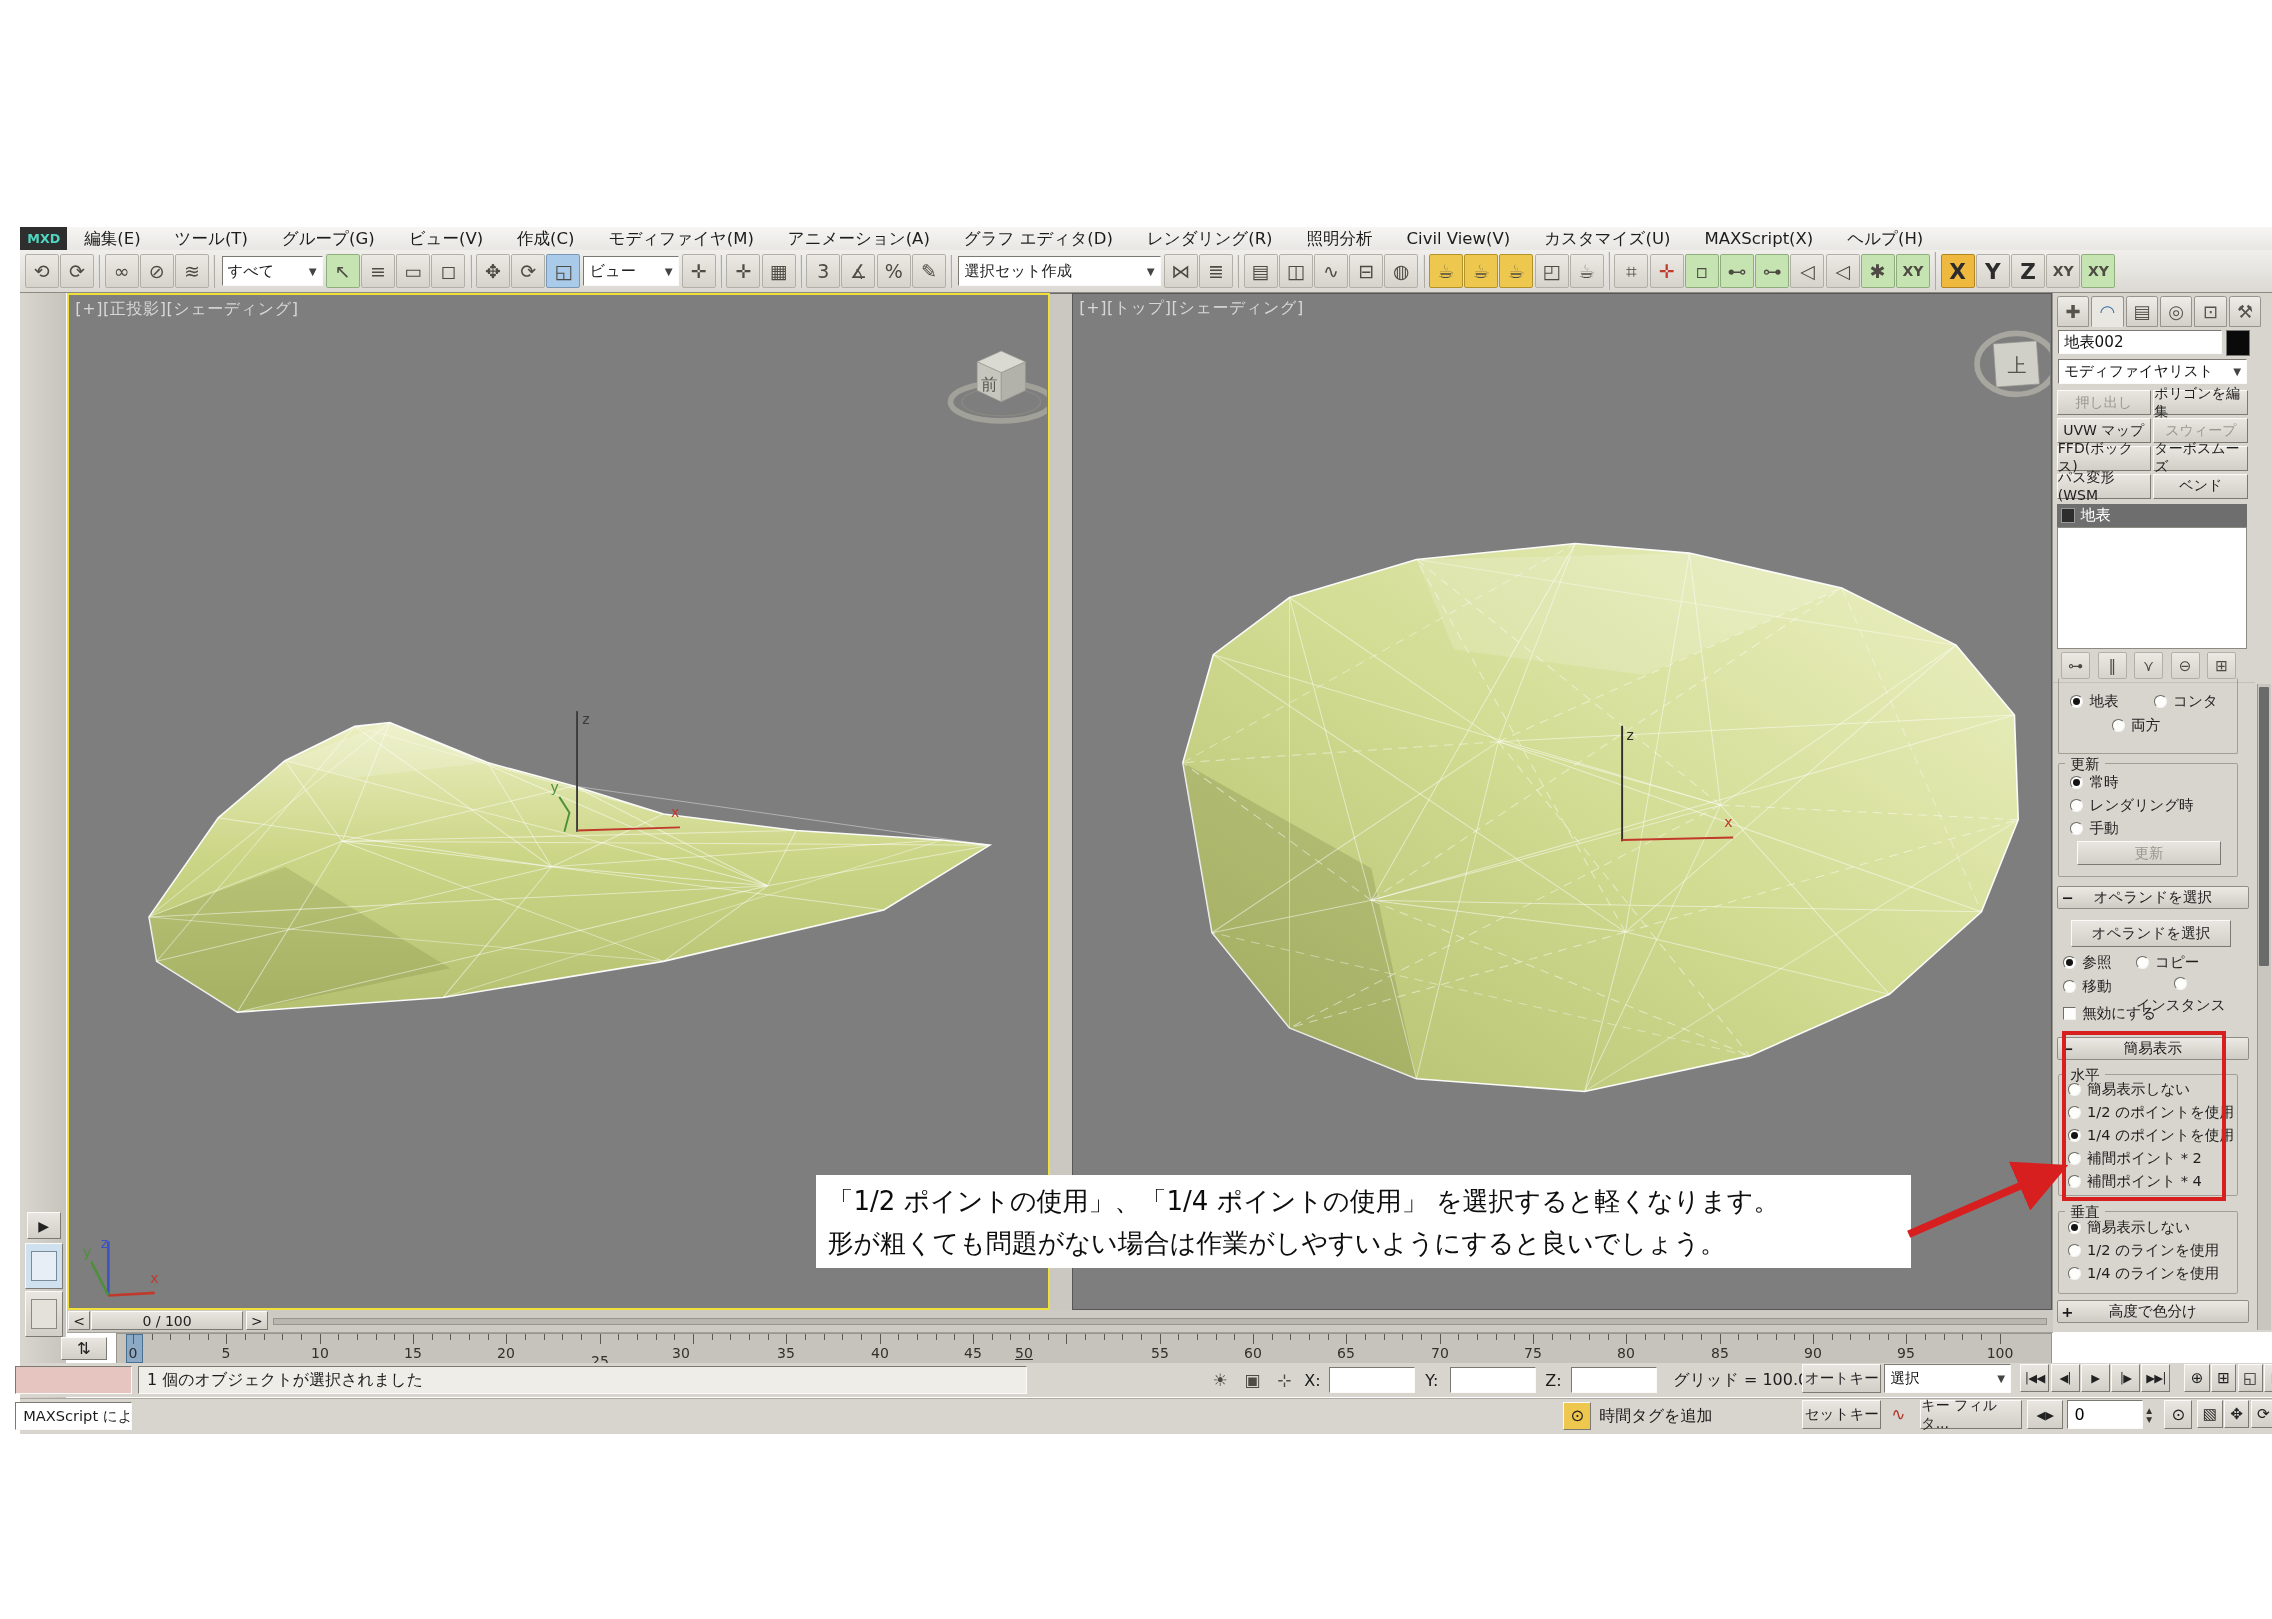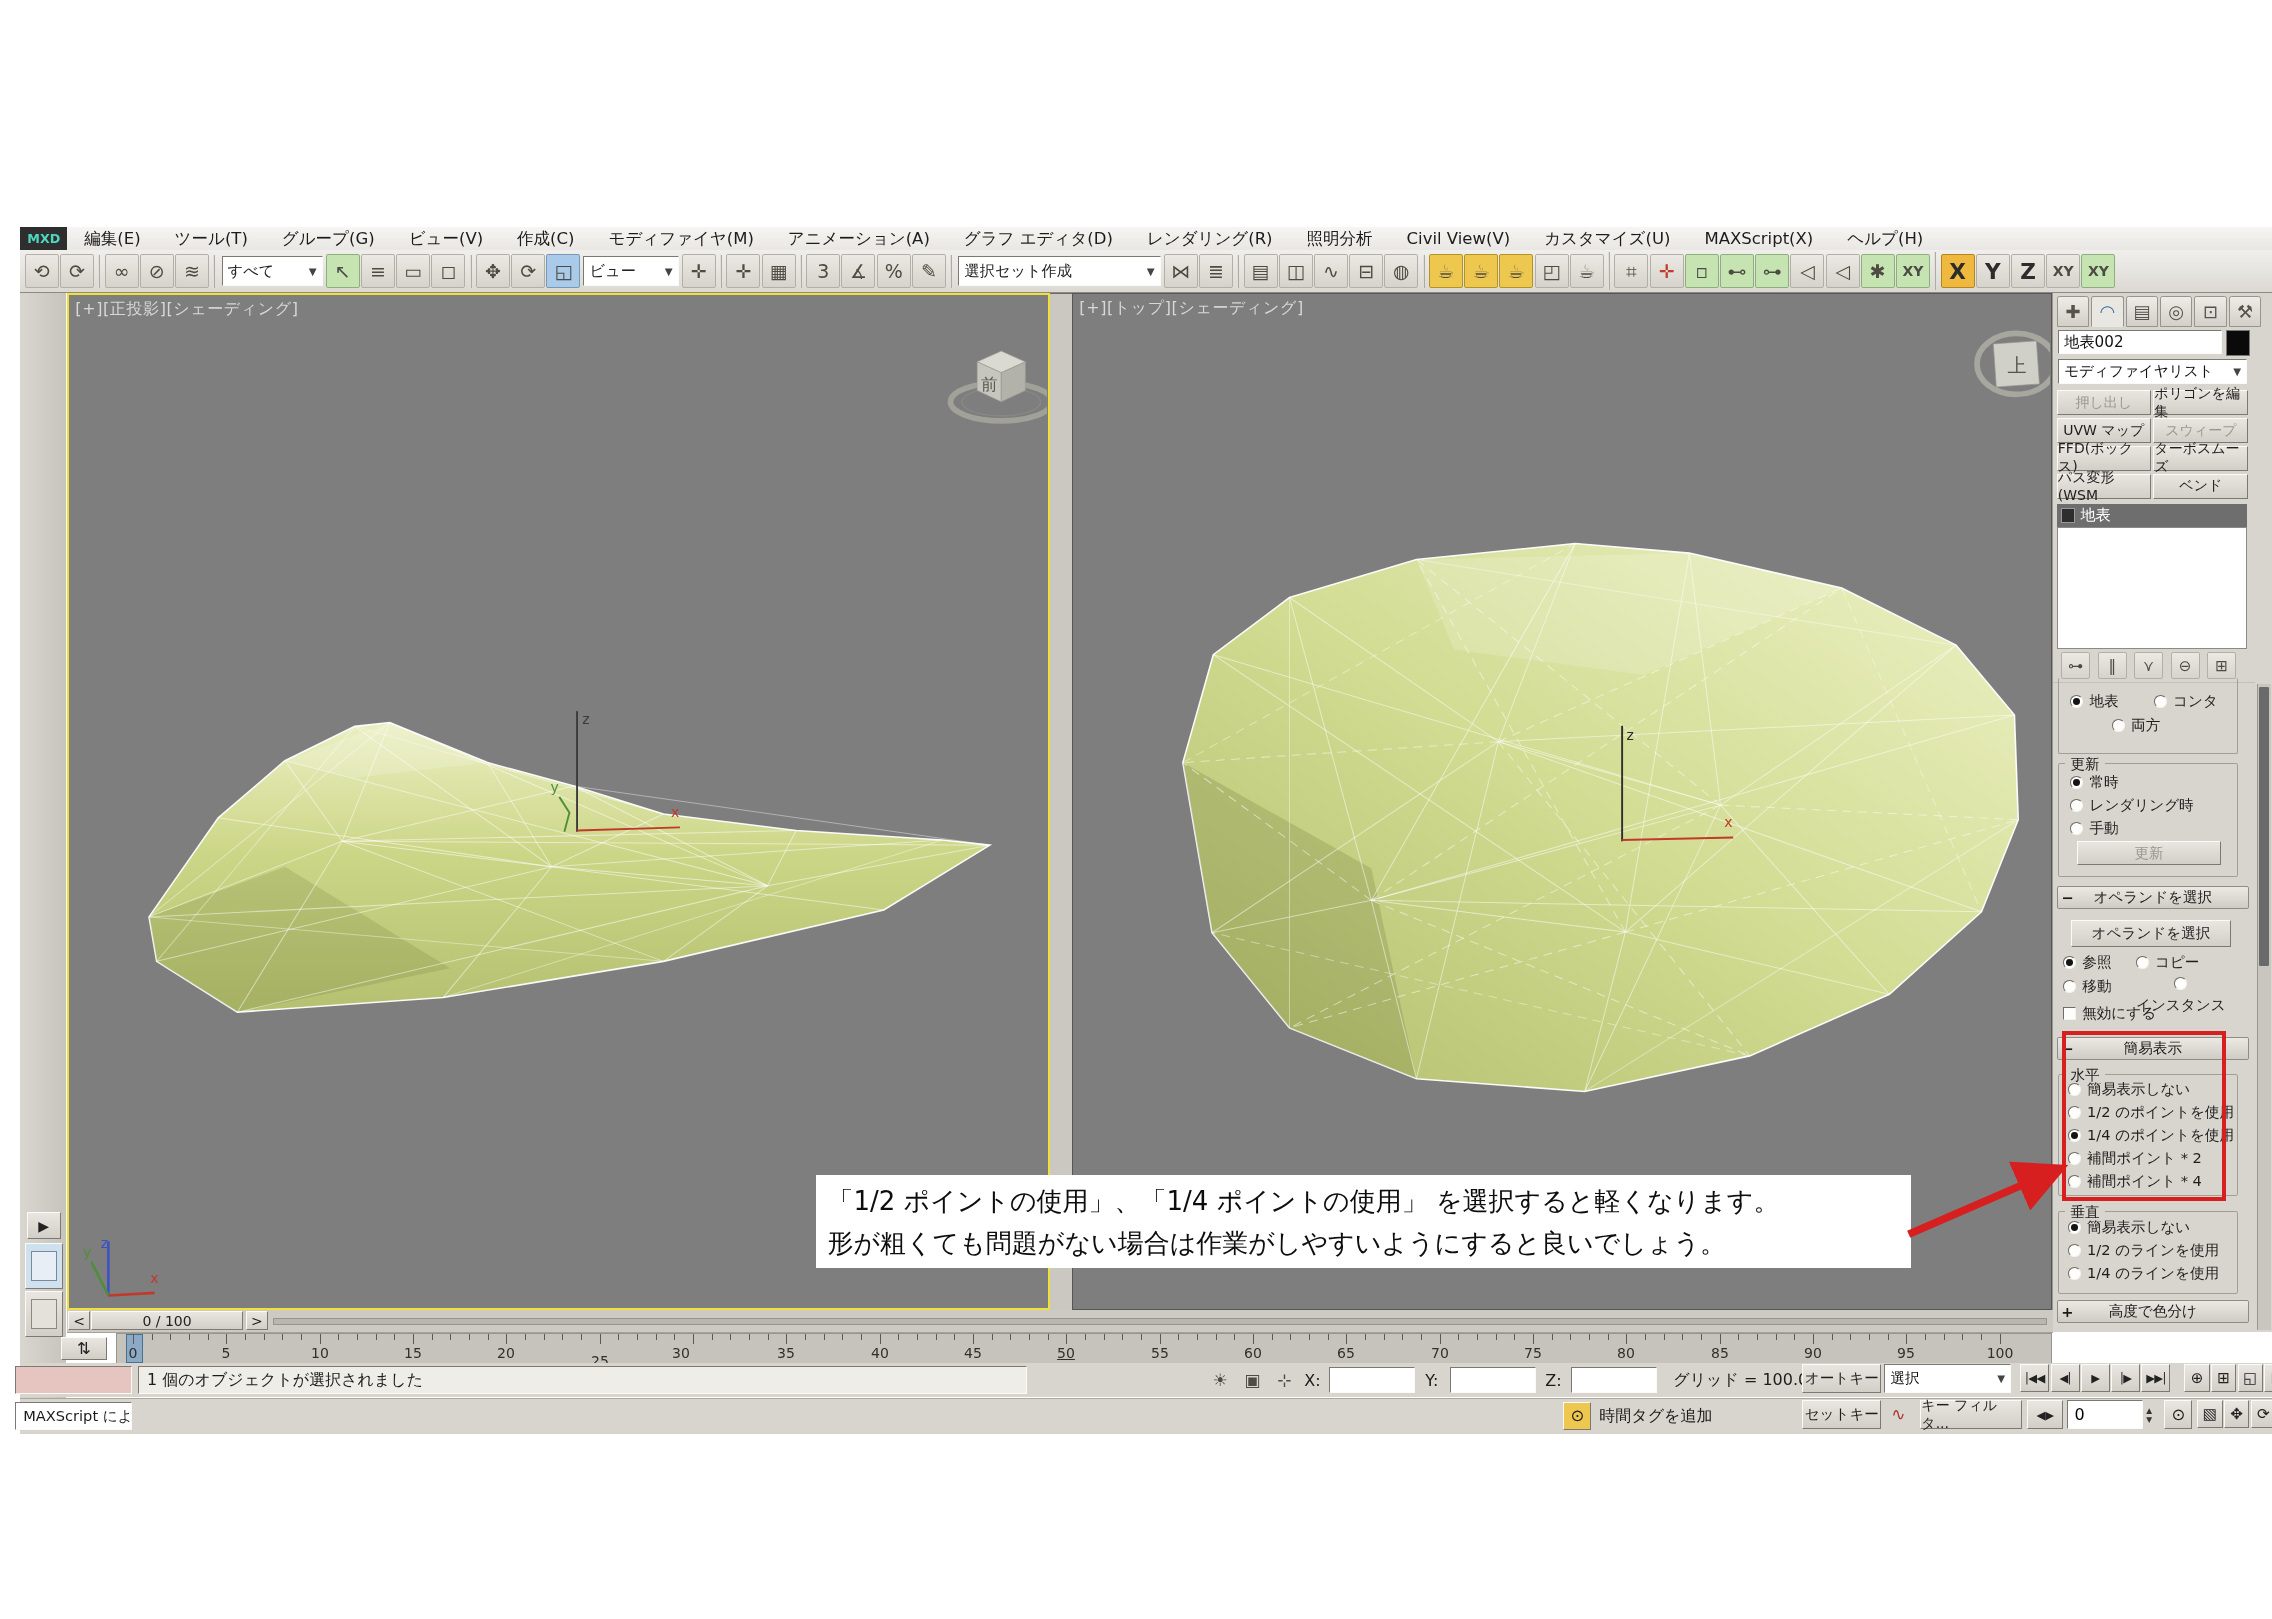--- a/index.html
+++ b/index.html
@@ -599,21 +599,21 @@
       <div class="tick" style="left: 800px; height: 6.3px;"></div>
       <div class="tick" style="left: 819px; height: 6.3px;"></div>
       <div class="tick" style="left: 837px; height: 6.3px;"></div>
       <div class="tick" style="left: 856px; height: 10.2px;"></div>
       <div class="tick-label" style="left: 856px;">45</div>
       <div class="tick" style="left: 875px; height: 6.3px;"></div>
       <div class="tick" style="left: 893px; height: 6.3px;"></div>
       <div class="tick" style="left: 912px; height: 6.3px;"></div>
       <div class="tick" style="left: 931px; height: 6.3px;"></div>
       <div class="tick" style="left: 949px; height: 10.2px;"></div>
-      <div class="tick-label" style="left: 949px; text-decoration: underline;">50</div>
+      <div class="tick-label" style="left: 907px; text-decoration: underline;">50</div>
       <div class="tick" style="left: 968px; height: 6.3px;"></div>
       <div class="tick" style="left: 987px; height: 6.3px;"></div>
       <div class="tick" style="left: 1005px; height: 6.3px;"></div>
       <div class="tick" style="left: 1024px; height: 6.3px;"></div>
       <div class="tick" style="left: 1043px; height: 10.2px;"></div>
       <div class="tick-label" style="left: 1043px;">55</div>
       <div class="tick" style="left: 1061px; height: 6.3px;"></div>
       <div class="tick" style="left: 1080px; height: 6.3px;"></div>
       <div class="tick" style="left: 1099px; height: 6.3px;"></div>
       <div class="tick" style="left: 1117px; height: 6.3px;"></div>

